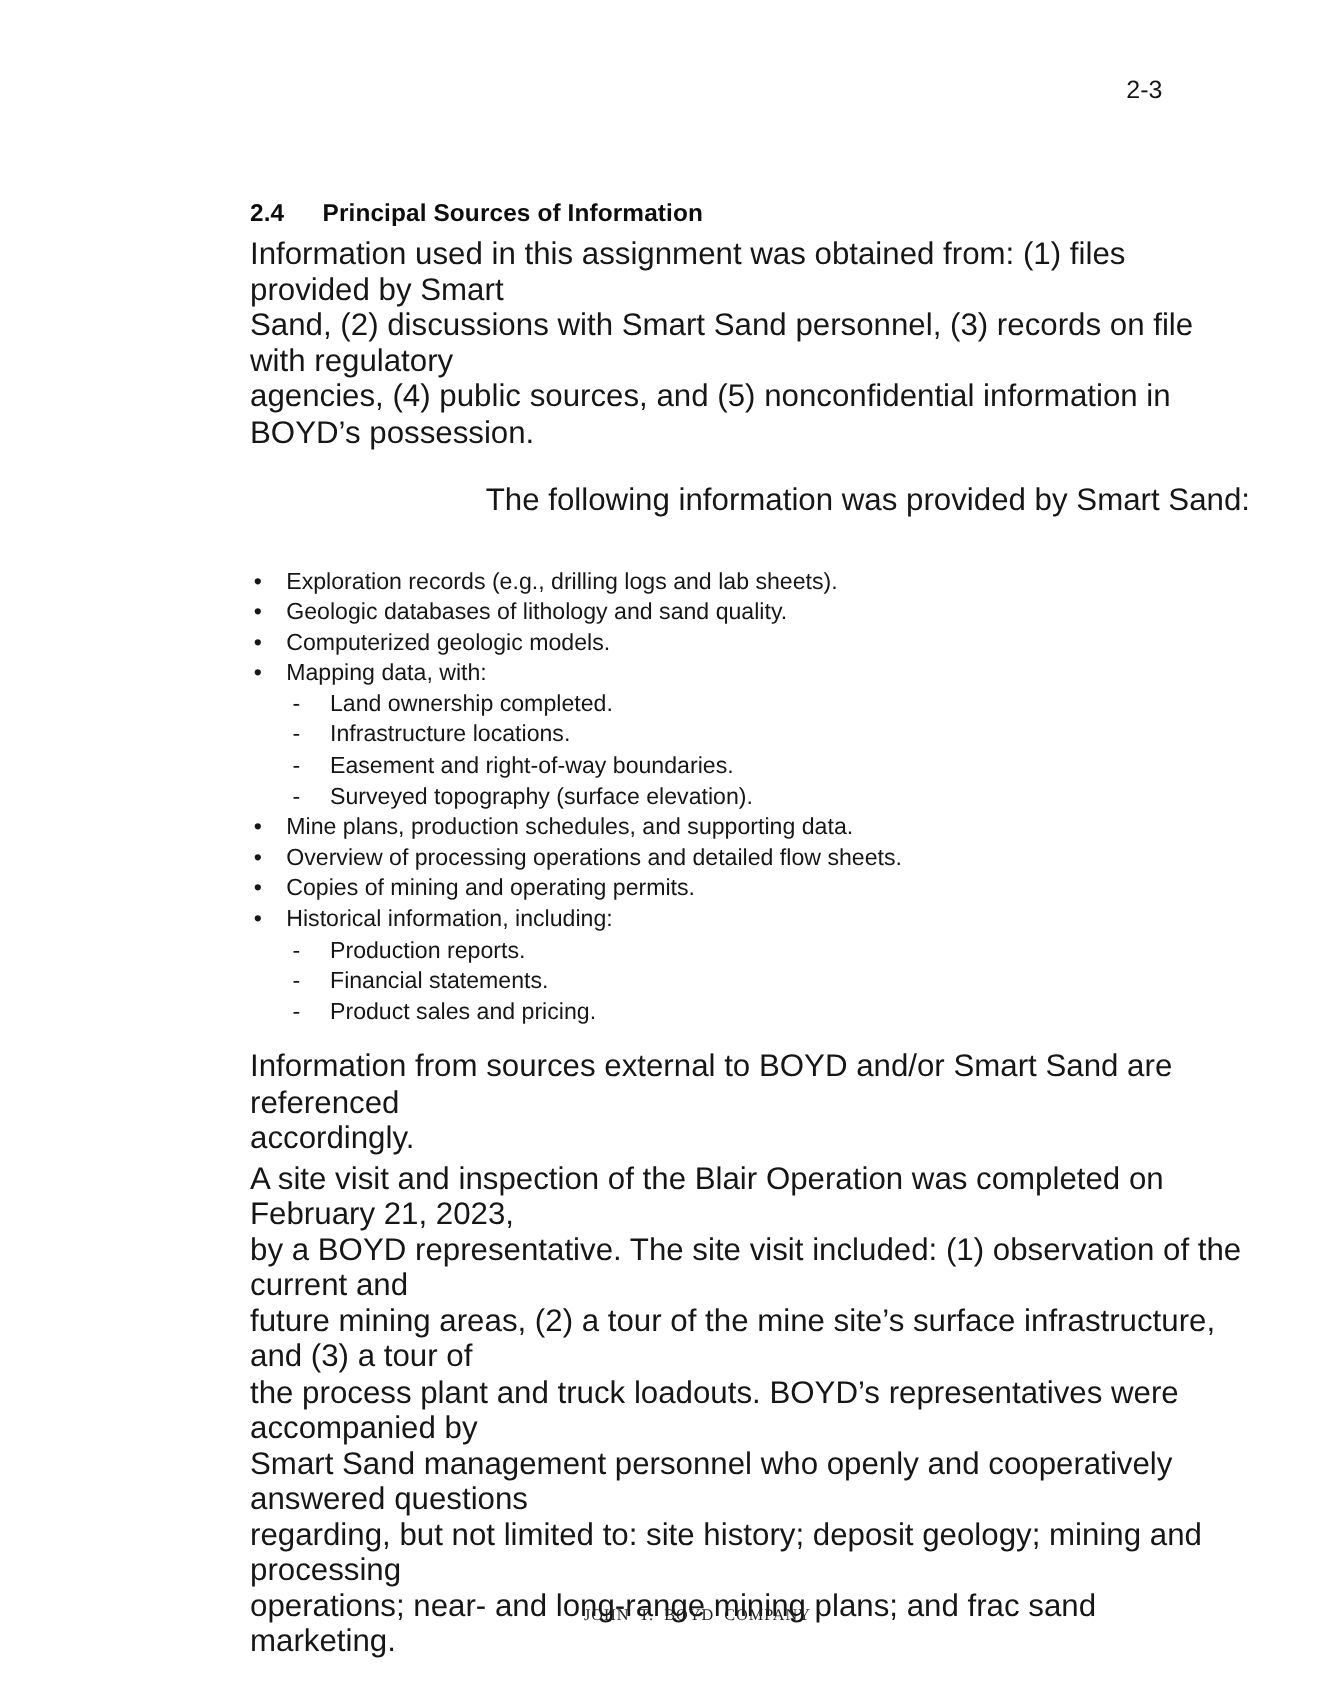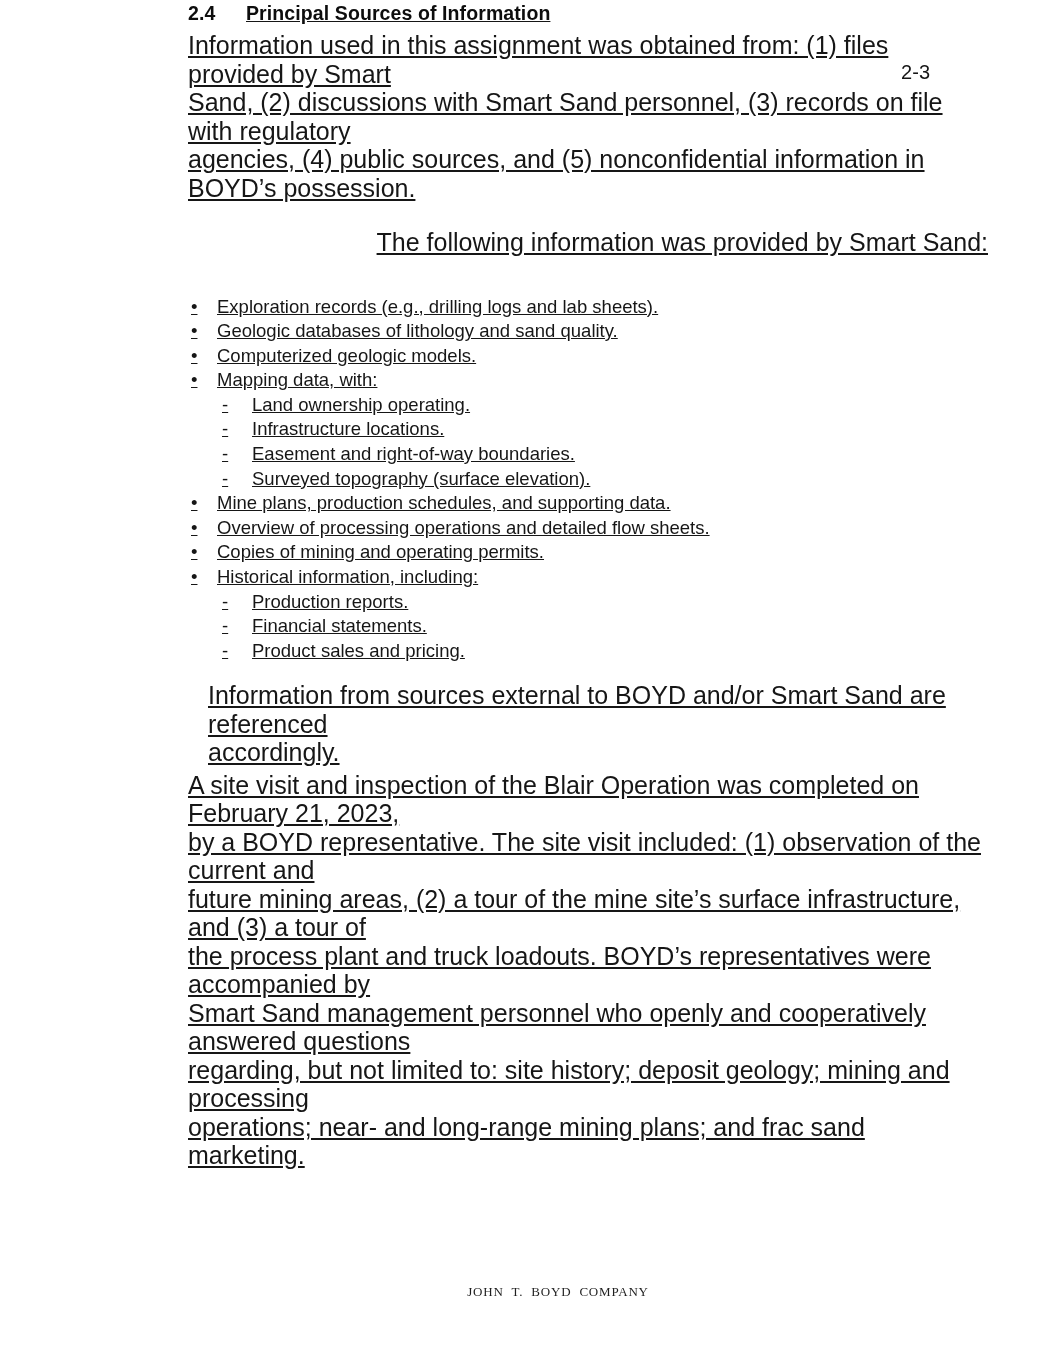--- a/index.html
+++ b/index.html
@@ -18,24 +18,24 @@
   .page-number {
     position: absolute;
     top: 60px;
     right: 125px;
     font-size: 20px;
     line-height: 24px;
     color: #161616;
   }
   .content {
     position: absolute;
-    left: 188px;
+    left: 200px;
     top: 0;
     width: 800px;
-    text-decoration: underline;
+    padding-top: 158px;
   }
   .content > * { margin: 0; }
   h2.section-heading {
     font-size: 19.5px;
     line-height: 26px;
     font-weight: 700;
     color: #0d0d0d;
     letter-spacing: 0.1px;
   }
   .section-num {
@@ -44,21 +44,21 @@
   }
   .para {
     font-size: 25px;
     line-height: 28.5px;
     white-space: pre-line;
     color: #161616;
   }
   .para-p1  { margin-top: 5px; }
   .para-p2  { margin-top: 26px; text-align: right; }
   .bullet-list { margin-top: 38px; }
-  .para-p3  { margin-top: 18px; margin-left: 20px; }
+  .para-p3  { margin-top: 18px; }
   .para-p4  { margin-top: 28px; }
   .heading-25 { margin-top: 60px; }
   .para-p5  { margin-top: 4px; }
   .li-row {
     display: flex;
     font-size: 18.5px;
     line-height: 24.6px;
   }
   .li-row .marker {
     flex: 0 0 auto;
@@ -117,21 +117,21 @@
     <div class="li-row li-main">
         <span class="marker">•</span>
         <span class="li-text">Computerized geologic models.</span>
       </div>
     <div class="li-row li-main">
         <span class="marker">•</span>
         <span class="li-text">Mapping data, with:</span>
       </div>
     <div class="li-row li-sub">
         <span class="marker">-</span>
-        <span class="li-text">Land ownership operating.</span>
+        <span class="li-text">Land ownership completed.</span>
       </div>
     <div class="li-row li-sub">
         <span class="marker">-</span>
         <span class="li-text">Infrastructure locations.</span>
       </div>
     <div class="li-row li-sub">
         <span class="marker">-</span>
         <span class="li-text">Easement and right-of-way boundaries.</span>
       </div>
     <div class="li-row li-sub">

